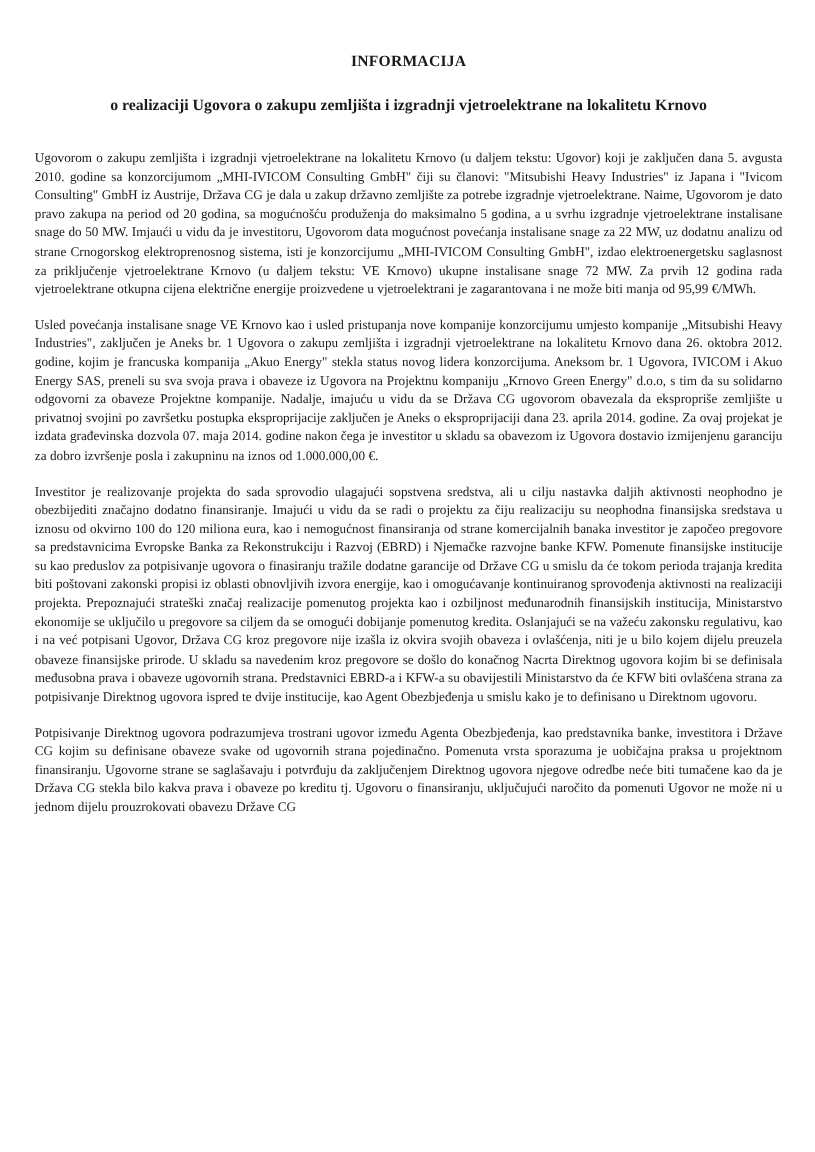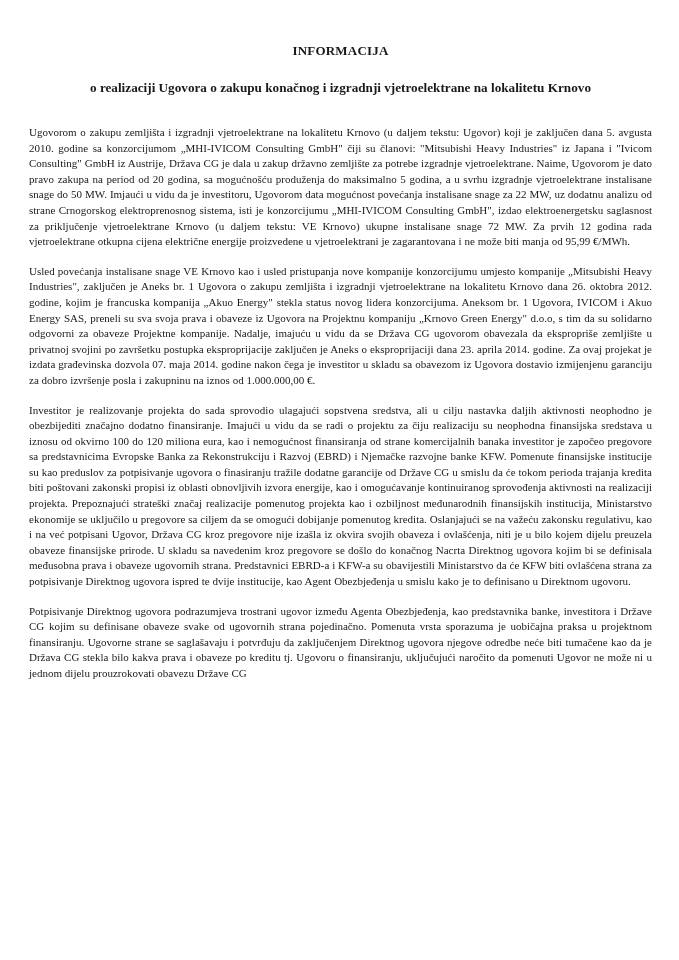--- a/index.html
+++ b/index.html
@@ -70,21 +70,21 @@
   }
 </style>
 </head>
 <body>
 
 <div class="page">
   <div class="content">
 
     <h1 class="doc-title">INFORMACIJA</h1>
 
-    <h2 class="doc-subtitle">o realizaciji Ugovora o zakupu konačnog i izgradnji vjetroelektrane na lokalitetu Krnovo</h2>
+    <h2 class="doc-subtitle">o realizaciji Ugovora o zakupu zemljišta i izgradnji vjetroelektrane na lokalitetu Krnovo</h2>
 
     <div class="body-block">
       <p class="para">Ugovorom o zakupu zemljišta i izgradnji vjetroelektrane na lokalitetu Krnovo (u daljem tekstu: Ugovor) koji je zaključen dana 5. avgusta 2010. godine sa konzorcijumom „MHI-IVICOM Consulting GmbH" čiji su članovi: "Mitsubishi Heavy Industries" iz Japana i "Ivicom Consulting" GmbH iz Austrije, Država CG je dala u zakup državno zemljište za potrebe izgradnje vjetroelektrane. Naime, Ugovorom je dato pravo zakupa na period od 20 godina, sa mogućnošću produženja do maksimalno 5 godina, a u svrhu izgradnje vjetroelektrane instalisane snage do 50 MW. Imjaući u vidu da je investitoru, Ugovorom data mogućnost povećanja instalisane snage za 22 MW, uz dodatnu analizu od strane Crnogorskog elektroprenosnog sistema, isti je konzorcijumu „MHI-IVICOM Consulting GmbH", izdao elektroenergetsku saglasnost za priključenje vjetroelektrane Krnovo (u daljem tekstu: VE Krnovo) ukupne instalisane snage 72 MW. Za prvih 12 godina rada vjetroelektrane otkupna cijena električne energije proizvedene u vjetroelektrani je zagarantovana i ne može biti manja od 95,99 €/MWh.</p>
 
       <p class="para">Usled povećanja instalisane snage VE Krnovo kao i usled pristupanja nove kompanije konzorcijumu umjesto kompanije „Mitsubishi Heavy Industries", zaključen je Aneks br. 1 Ugovora o zakupu zemljišta i izgradnji vjetroelektrane na lokalitetu Krnovo dana 26. oktobra 2012. godine, kojim je francuska kompanija „Akuo Energy" stekla status novog lidera konzorcijuma. Aneksom br. 1 Ugovora, IVICOM i Akuo Energy SAS, preneli su sva svoja prava i obaveze iz Ugovora na Projektnu kompaniju  „Krnovo Green Energy" d.o.o, s tim da su  solidarno odgovorni za obaveze Projektne kompanije. Nadalje, imajuću u vidu da se Država CG ugovorom obavezala da ekspropriše zemljište u privatnoj svojini po završetku postupka eksproprijacije zaključen je Aneks o eksproprijaciji dana 23. aprila 2014. godine. Za ovaj projekat je izdata građevinska dozvola 07. maja 2014. godine nakon čega je investitor u skladu sa obavezom iz Ugovora dostavio izmijenjenu garanciju za dobro izvršenje posla i zakupninu na iznos od 1.000.000,00 €.</p>
 
       <p class="para">Investitor je realizovanje projekta do sada sprovodio ulagajući sopstvena sredstva, ali u cilju nastavka daljih aktivnosti neophodno je obezbijediti značajno dodatno finansiranje. Imajući u vidu da se radi o projektu za čiju realizaciju su neophodna finansijska sredstava u iznosu od okvirno 100 do 120 miliona eura, kao i nemogućnost finansiranja od strane komercijalnih banaka investitor je započeo pregovore sa predstavnicima Evropske Banka za Rekonstrukciju i Razvoj (EBRD) i Njemačke razvojne banke KFW. Pomenute finansijske institucije su kao preduslov za potpisivanje ugovora o finasiranju tražile dodatne garancije od Države CG u smislu da će tokom perioda trajanja kredita biti poštovani zakonski propisi iz oblasti obnovljivih izvora energije, kao i omogućavanje kontinuiranog sprovođenja aktivnosti na realizaciji projekta. Prepoznajući strateški značaj realizacije pomenutog projekta kao i ozbiljnost međunarodnih finansijskih institucija, Ministarstvo ekonomije se uključilo u pregovore sa ciljem da se omogući dobijanje pomenutog kredita. Oslanjajući se na važeću zakonsku regulativu, kao i na već potpisani Ugovor, Država CG kroz pregovore nije izašla iz okvira svojih obaveza i ovlašćenja, niti je u bilo kojem dijelu preuzela obaveze finansijske prirode. U skladu sa navedenim kroz pregovore se došlo do konačnog Nacrta Direktnog ugovora kojim bi se definisala međusobna prava i obaveze ugovornih strana. Predstavnici  EBRD-a i KFW-a su obavijestili Ministarstvo da će KFW biti ovlašćena strana za potpisivanje Direktnog ugovora ispred te dvije institucije, kao Agent Obezbjeđenja u smislu kako je to definisano u Direktnom ugovoru.</p>
 
       <p class="para">Potpisivanje Direktnog ugovora podrazumjeva trostrani ugovor između Agenta Obezbjeđenja, kao predstavnika banke, investitora i Države CG kojim su definisane obaveze svake od ugovornih strana pojedinačno. Pomenuta vrsta sporazuma je uobičajna praksa u projektnom finansiranju. Ugovorne strane se saglašavaju i potvrđuju da zaključenjem Direktnog ugovora njegove odredbe neće biti tumačene kao da je Država CG stekla bilo kakva prava i obaveze po kreditu tj. Ugovoru o finansiranju, uključujući naročito da pomenuti Ugovor ne može ni u jednom dijelu prouzrokovati obavezu Države CG</p>
     </div>

